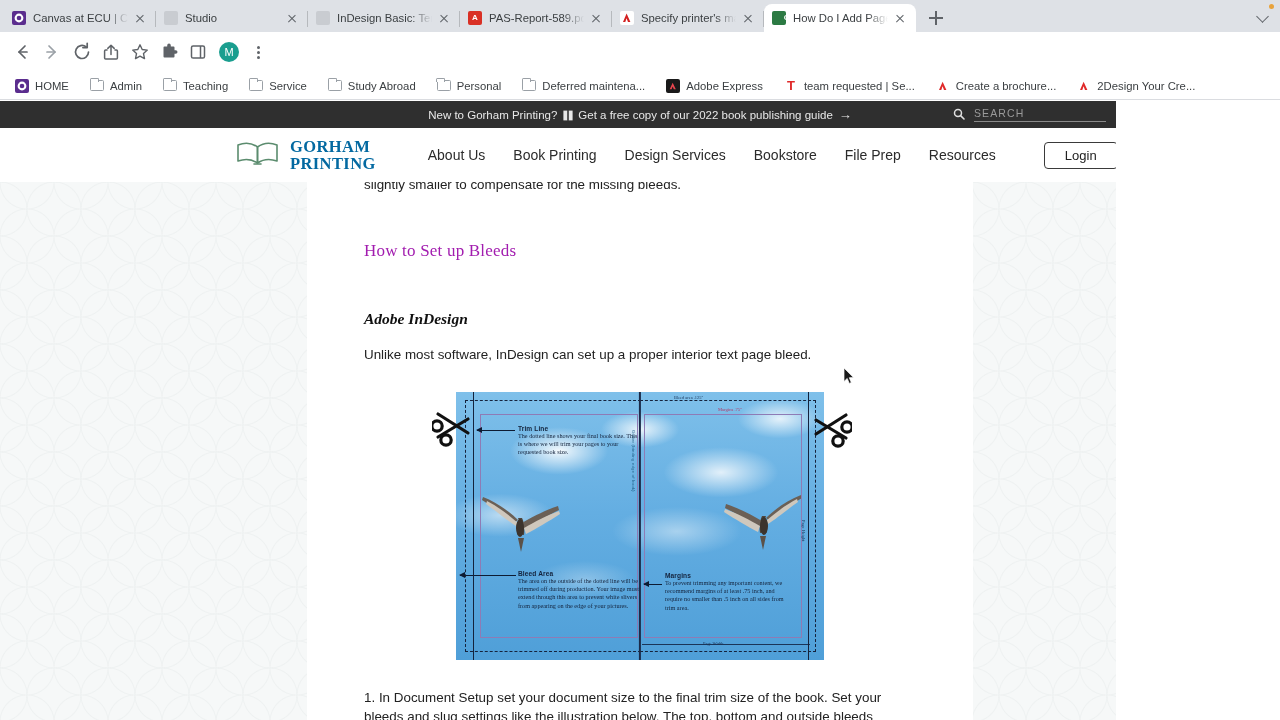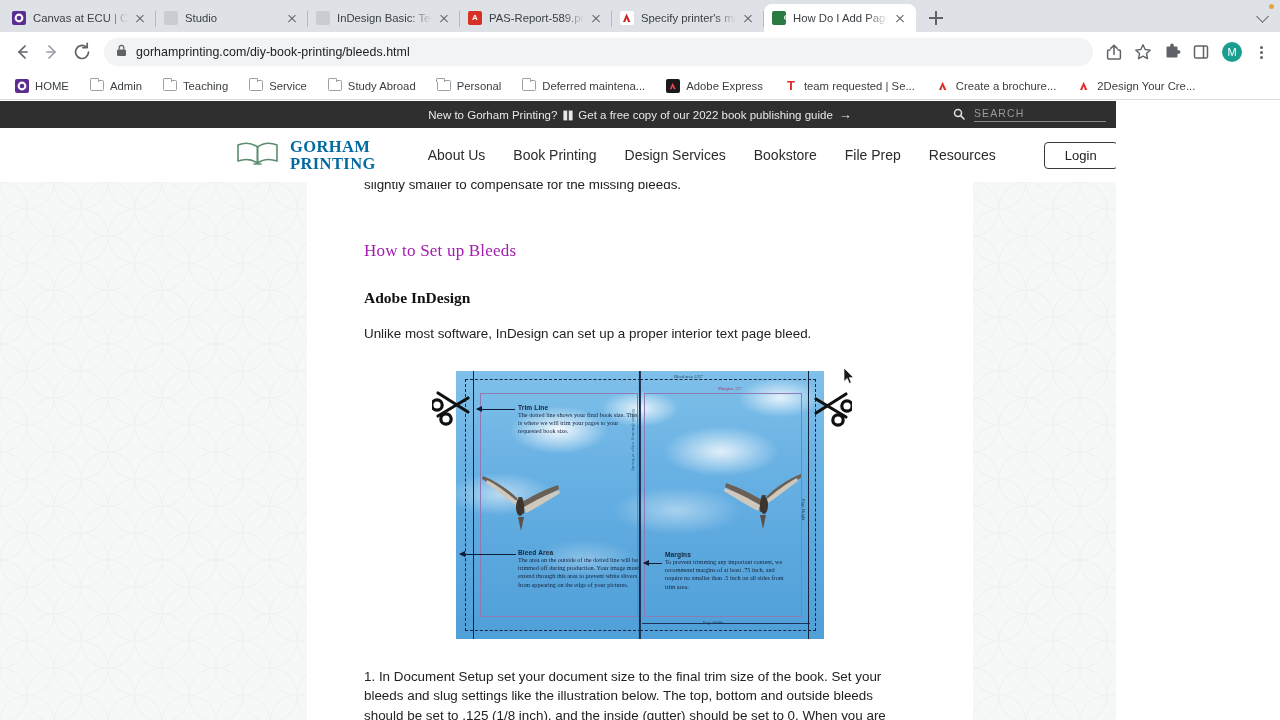--- a/index.html
+++ b/index.html
@@ -348,29 +348,20 @@
           <path d="M9 14 H17" stroke="#9aa0a6" stroke-width="1.7" stroke-linecap="round"></path>
         </svg>
     </span>
     <span class="navbtn">
       <svg class="icon-svg" width="28" height="28" viewBox="0 0 28 28">
           <path d="M20.5 14 a6.5 6.5 0 1 1 -2.3 -4.98" fill="none" stroke="#5f6368" stroke-width="1.7" stroke-linecap="round"></path>
           <path d="M19.2 5.3 V9.6 H14.9" fill="none" stroke="#5f6368" stroke-width="1.7" stroke-linecap="round" stroke-linejoin="round"></path>
         </svg>
     </span>
 
-    <div class="omnibox">
-      <span class="lock">
-        <svg width="11" height="13" viewBox="0 0 11 13">
-            <rect x="1" y="5.4" width="9" height="6.6" rx="1.2" fill="#5f6368"></rect>
-            <path d="M3.2 5.4 V3.7 a2.3 2.3 0 0 1 4.6 0 V5.4" fill="none" stroke="#5f6368" stroke-width="1.25"></path>
-          </svg>
-      </span>
-      <span class="url">gorhamprinting.com/diy-book-printing/bleeds.html</span>
-    </div>
 
     <div class="tb-icons">
       <span class="tb-icon">
         <svg class="icon-svg" width="26" height="26" viewBox="0 0 26 26">
             <path d="M9 11 H7.6 a1 1 0 0 0 -1 1 V19 a1 1 0 0 0 1 1 H18.4 a1 1 0 0 0 1 -1 V12 a1 1 0 0 0 -1 -1 H17" fill="none" stroke="#5f6368" stroke-width="1.5" stroke-linecap="round"></path>
             <path d="M13 15.5 V6.4 M9.8 9.4 L13 6.2 L16.2 9.4" fill="none" stroke="#5f6368" stroke-width="1.5" stroke-linecap="round" stroke-linejoin="round"></path>
           </svg>
       </span>
       <span class="tb-icon">
         <svg class="icon-svg" width="26" height="26" viewBox="0 0 26 26">
@@ -529,21 +520,21 @@
       </div>
     </div>
 
     <div class="content-col">
       <div class="content-inner">
 
         <p class="body-p" style="margin-top:54px;">edge of the interior pages in your finished books. The book may also need to be trimmed slightly smaller to compensate for the missing bleeds.</p>
 
         <h2 class="h-green" style="margin-top:47px;">How to Set up Bleeds</h2>
 
-        <h3 class="h-sub" style="margin-top:28px;">Adobe InDesign</h3>
+        <h3 class="h-sub" style="margin-top:49px;font-style:italic;">Adobe InDesign</h3>
 
         <p class="body-p" style="margin-top:17px;">Unlike most software, InDesign can set up a proper interior text page bleed.</p>
 
         <div style="margin-top:27px;">
           <div class="diagram">
             <div class="spread">
               <div class="sky"></div>
 
               <span class="bird" style="left:22px;top:98px;">
                 <svg width="86" height="66" viewBox="0 0 86 66">

